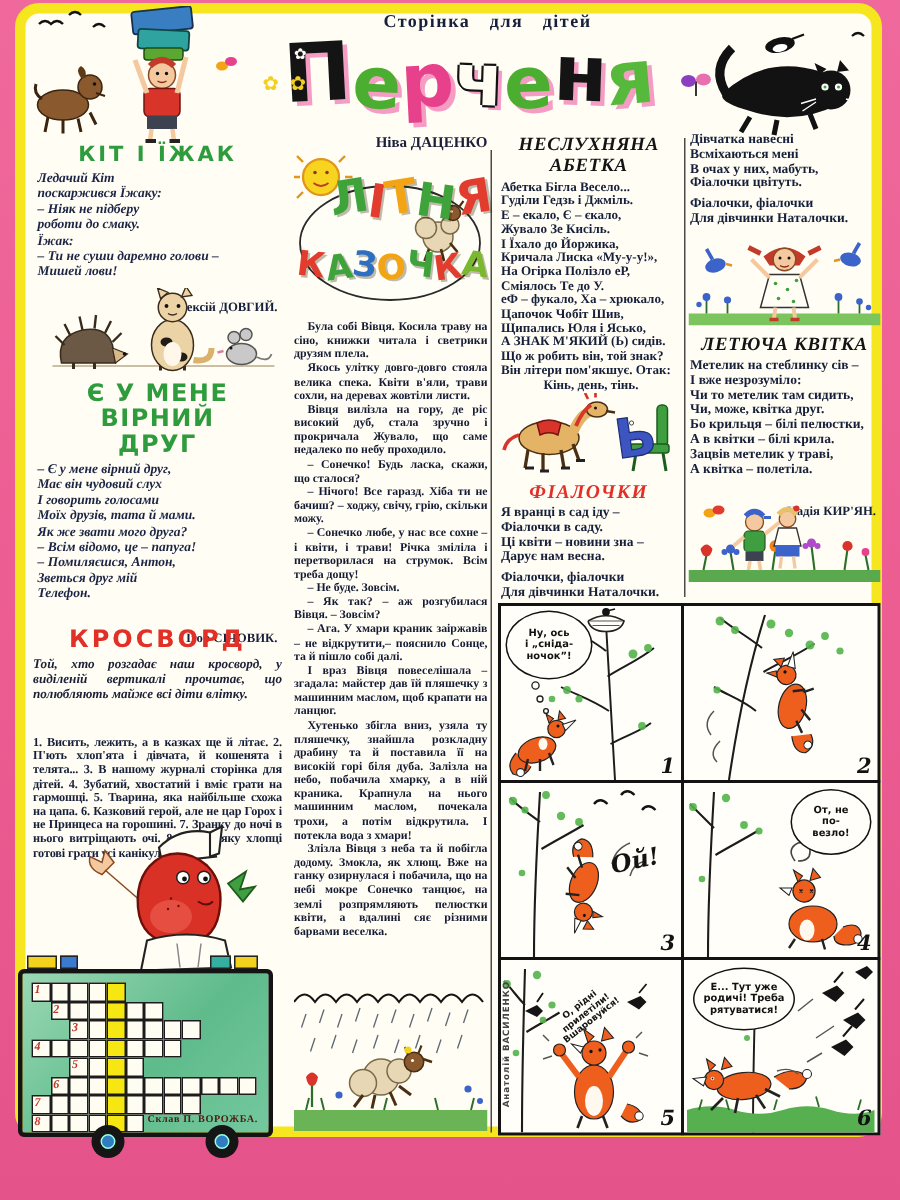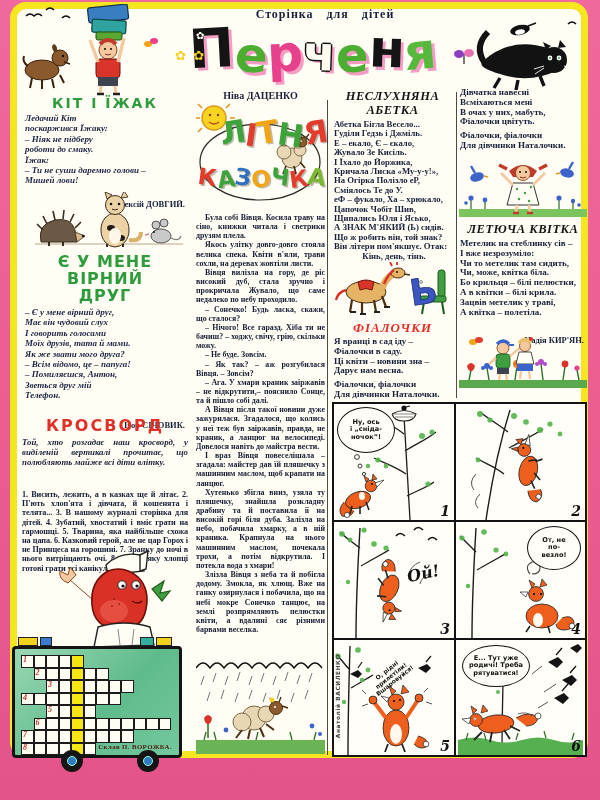--- a/index.html
+++ b/index.html
@@ -61,21 +61,21 @@
   .cw-num{position:absolute;left:1px;top:-1px;font-style:italic;font-weight:bold;
     font-size:8px;color:#c0392b;font-family:"Liberation Serif",serif;}
   .cw-credit{position:absolute;right:7px;bottom:5px;font-weight:bold;font-size:6.8px;
     letter-spacing:.4px;color:#4d2014;}
   .blockrow{z-index:4;}
   .block{position:absolute;height:9px;border:1px solid #222;box-sizing:border-box;}
   .wheel{position:absolute;width:22px;height:22px;border-radius:50%;background:#151515;z-index:5;}
   .wheel .hub{position:absolute;left:6px;top:6px;width:10px;height:10px;border-radius:50%;
     background:#2f7cc2;border:1px solid #9fd;box-sizing:border-box;}
   
-  .story-author{left:196px;top:90px;width:129px;text-align:center;font-weight:bold;font-size:10px;}
+  .story-author{left:196px;top:90px;width:129px;text-align:right;font-weight:bold;font-size:10px;}
   .title-art{left:196px;top:102px;width:129px;height:108px;}
   .lit-row,.kaz-row{position:absolute;font-family:"DejaVu Sans",sans-serif;font-weight:bold;white-space:nowrap;}
   .lit-row{left:24px;top:12px;font-size:31px;}
   .kaz-row{left:2px;top:62px;font-size:23px;}
   .lit-row .letter,.kaz-row .letter{display:inline-block;text-shadow:1.5px 1.5px 0 rgba(40,30,0,.3);}
   .lit-row .letter:nth-child(odd){transform:rotate(-9deg);}
   .lit-row .letter:nth-child(even){transform:rotate(8deg) translateY(3px);}
   .kaz-row .letter:nth-child(odd){transform:rotate(7deg);}
   .kaz-row .letter:nth-child(even){transform:rotate(-8deg) translateY(2px);}
   .story-text{left:196px;top:213px;width:129px;height:440px;overflow:hidden;
@@ -399,24 +399,24 @@
   <div class="lit-row"><span class="letter" style="color: rgb(61, 163, 58);">Л</span><span class="letter" style="color: rgb(226, 60, 46);">І</span><span class="letter" style="color: rgb(242, 164, 20);">Т</span><span class="letter" style="color: rgb(61, 163, 58);">Н</span><span class="letter" style="color: rgb(226, 60, 46);">Я</span></div>
   <div class="kaz-row"><span class="letter" style="color: rgb(226, 60, 46);">К</span><span class="letter" style="color: rgb(61, 163, 58);">А</span><span class="letter" style="color: rgb(47, 111, 192);">З</span><span class="letter" style="color: rgb(242, 164, 20);">О</span><span class="letter" style="color: rgb(61, 163, 58);">Ч</span><span class="letter" style="color: rgb(226, 60, 46);">К</span><span class="letter" style="color: rgb(122, 184, 47);">А</span></div>
 </div>
 
 <div class="abs story-text">
     <div class="para">Була собі Вівця. Косила траву на сіно, книжки читала і светрики друзям плела.</div>
     <div class="para">Якось улітку довго-довго стояла велика спека. Квіти в'яли, трави сохли, на деревах жовтіли листи.</div>
     <div class="para">Вівця вилізла на гору, де ріс високий дуб, стала зручно і прокричала Жувало, що саме недалеко по небу проходило.</div>
     <div class="para">– Сонечко! Будь ласка, скажи, що сталося?</div>
     <div class="para">– Нічого! Все гаразд. Хіба ти не бачиш? – ходжу, свічу, грію, скільки можу.</div>
+    <div class="para">– Сонечко любе, у нас все сохне – і квіти, і трави! Річка зміліла і перетворилася на струмок. Всім треба дощу!</div>
     <div class="para">– Не буде. Зовсім.</div>
     <div class="para">– Як так? – аж розгубилася Вівця. – Зовсім?</div>
     <div class="para">– Ага. У хмари краник заіржавів – не відкрутити,– пояснило Сонце, та й пішло собі далі.</div>
-    <div class="para">А Вівця після такої новини дуже зажурилася. Згадалося, що колись у неї теж був заіржавів, правда, не краник, а ланцюг на велосипеді. Довелося навіть до майстра вести.</div>
     <div class="para">І враз Вівця повеселішала – згадала: майстер дав їй пляшечку з машинним маслом, щоб крапати на ланцюг.</div>
     <div class="para">Хутенько збігла вниз, узяла ту пляшечку, знайшла розкладну драбину та й поставила її на високій горі біля дуба. Залізла на небо, побачила хмарку, а в ній краника. Крапнула на нього машинним маслом, почекала трохи, а потім відкрутила. І потекла вода з хмари!</div>
     <div class="para">Злізла Вівця з неба та й побігла додому. Змокла, як хлющ. Вже на ганку озирнулася і побачила, що на небі мокре Сонечко танцює, на землі розпрямляють пелюстки квіти, а вдалині сяє різними барвами веселка.</div>
   </div>
 
 <svg class="abs illo-rain" viewBox="0 0 129 98">
   <path d="M0 12Q7 2 14 12Q21 2 28 12Q35 2 42 12Q49 2 56 12Q63 2 70 12Q77 2 84 12Q91 2 98 12Q105 2 112 12Q119 2 126 12" fill="none" stroke="#141414" stroke-width="1.4"></path>
   <path d="M8 20l-3 9M20 17l-3 9M32 20l-3 9M44 16l-3 9M56 20l-3 9M68 17l-3 9M80 20l-3 9M92 16l-3 9M104 19l-3 9M116 17l-3 9M14 36l-3 9M28 34l-3 9M42 37l-3 9M56 34l-3 9M70 37l-3 9M84 34l-3 9M98 37l-3 9M112 34l-3 9" stroke="#5f6a74" stroke-width="0.9"></path>
   <rect x="0" y="84" width="129" height="14" fill="#6ab456"></rect>
   <path d="M8 84l2-8M20 84l-2-8M60 84l2-8M96 84l-2-8M118 84l2-8" stroke="#2c6e2a" stroke-width="1.3"></path>
@@ -550,21 +550,21 @@
     <path d="M58 48l-1 7M70 48l1 7" stroke="#f5c9a0" stroke-width="2.6"></path>
     <path d="M54 56h6M68 56h6" stroke="#c23b2a" stroke-width="2.4"></path>
   </g>
 </svg>
 
 <div class="abs flying-title">ЛЕТЮЧА КВІТКА</div>
 <div class="abs poemU2 flying-poem">
     <div class="line">Метелик на стеблинку сів –</div>
     <div class="line">І вже незрозуміло:</div>
     <div class="line">Чи то метелик там сидить,</div>
-    <div class="line">Чи, може, квітка біла.</div>
+    <div class="line">Чи, може, квітка друг.</div>
     <div class="line">Бо крильця – білі пелюстки,</div>
     <div class="line">А в квітки – білі крила.</div>
     <div class="line">Зацвів метелик у траві,</div>
     <div class="line">А квітка – полетіла.</div>
   </div>
 <div class="abs byline flying-author">Надія КИР'ЯН.</div>
 
 <svg class="abs illo-kids" viewBox="0 0 128 58">
   <rect x="0" y="50" width="128" height="8" fill="#5aa94e"></rect>
   <path d="M10 50l2-10M30 50l-2-12M56 50l2-14M84 50l-2-16M104 50l2-14M120 50l-2-10" stroke="#2c6e2a" stroke-width="1.4"></path>

